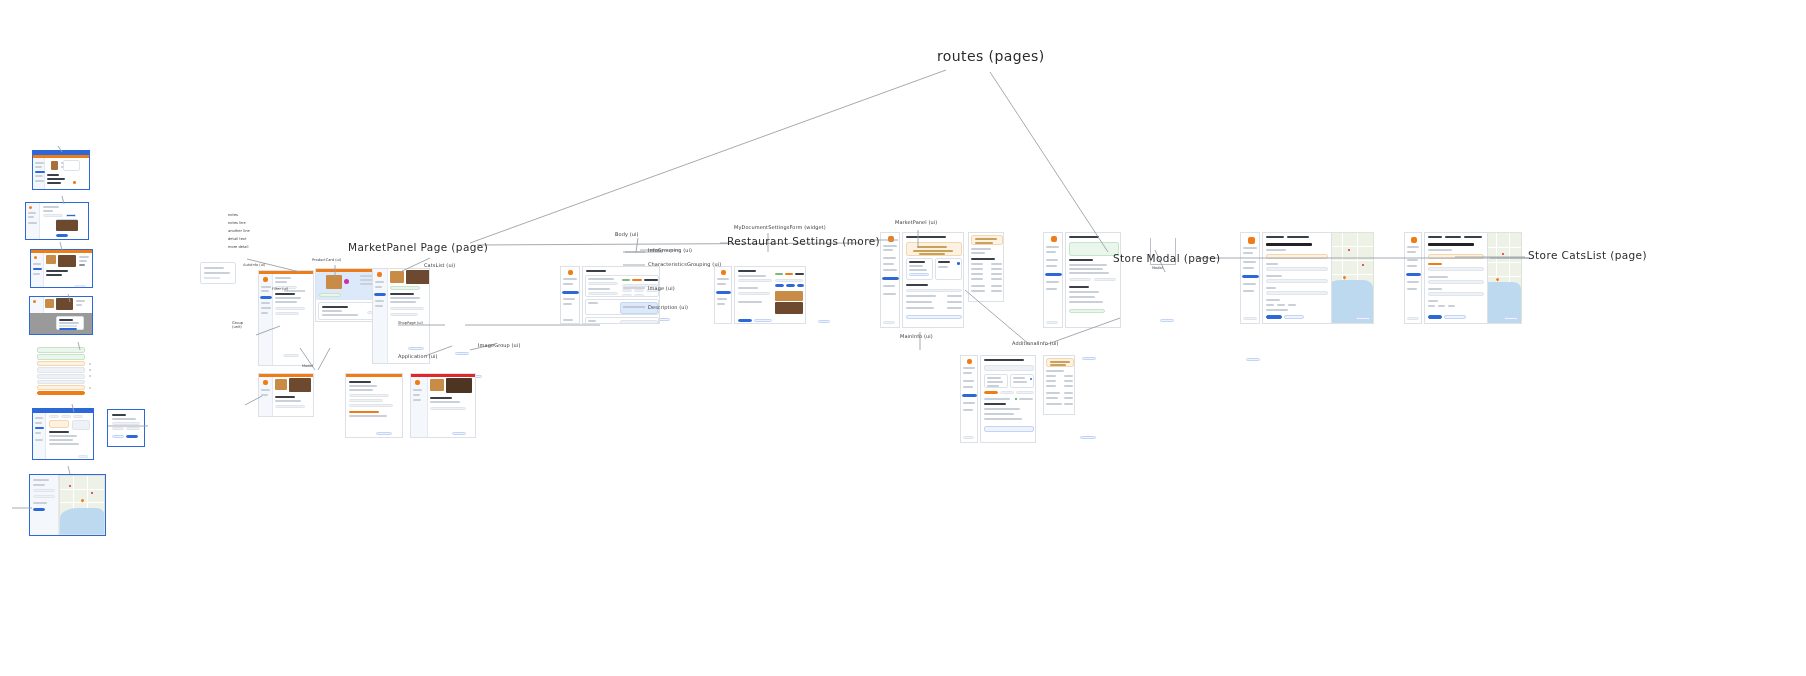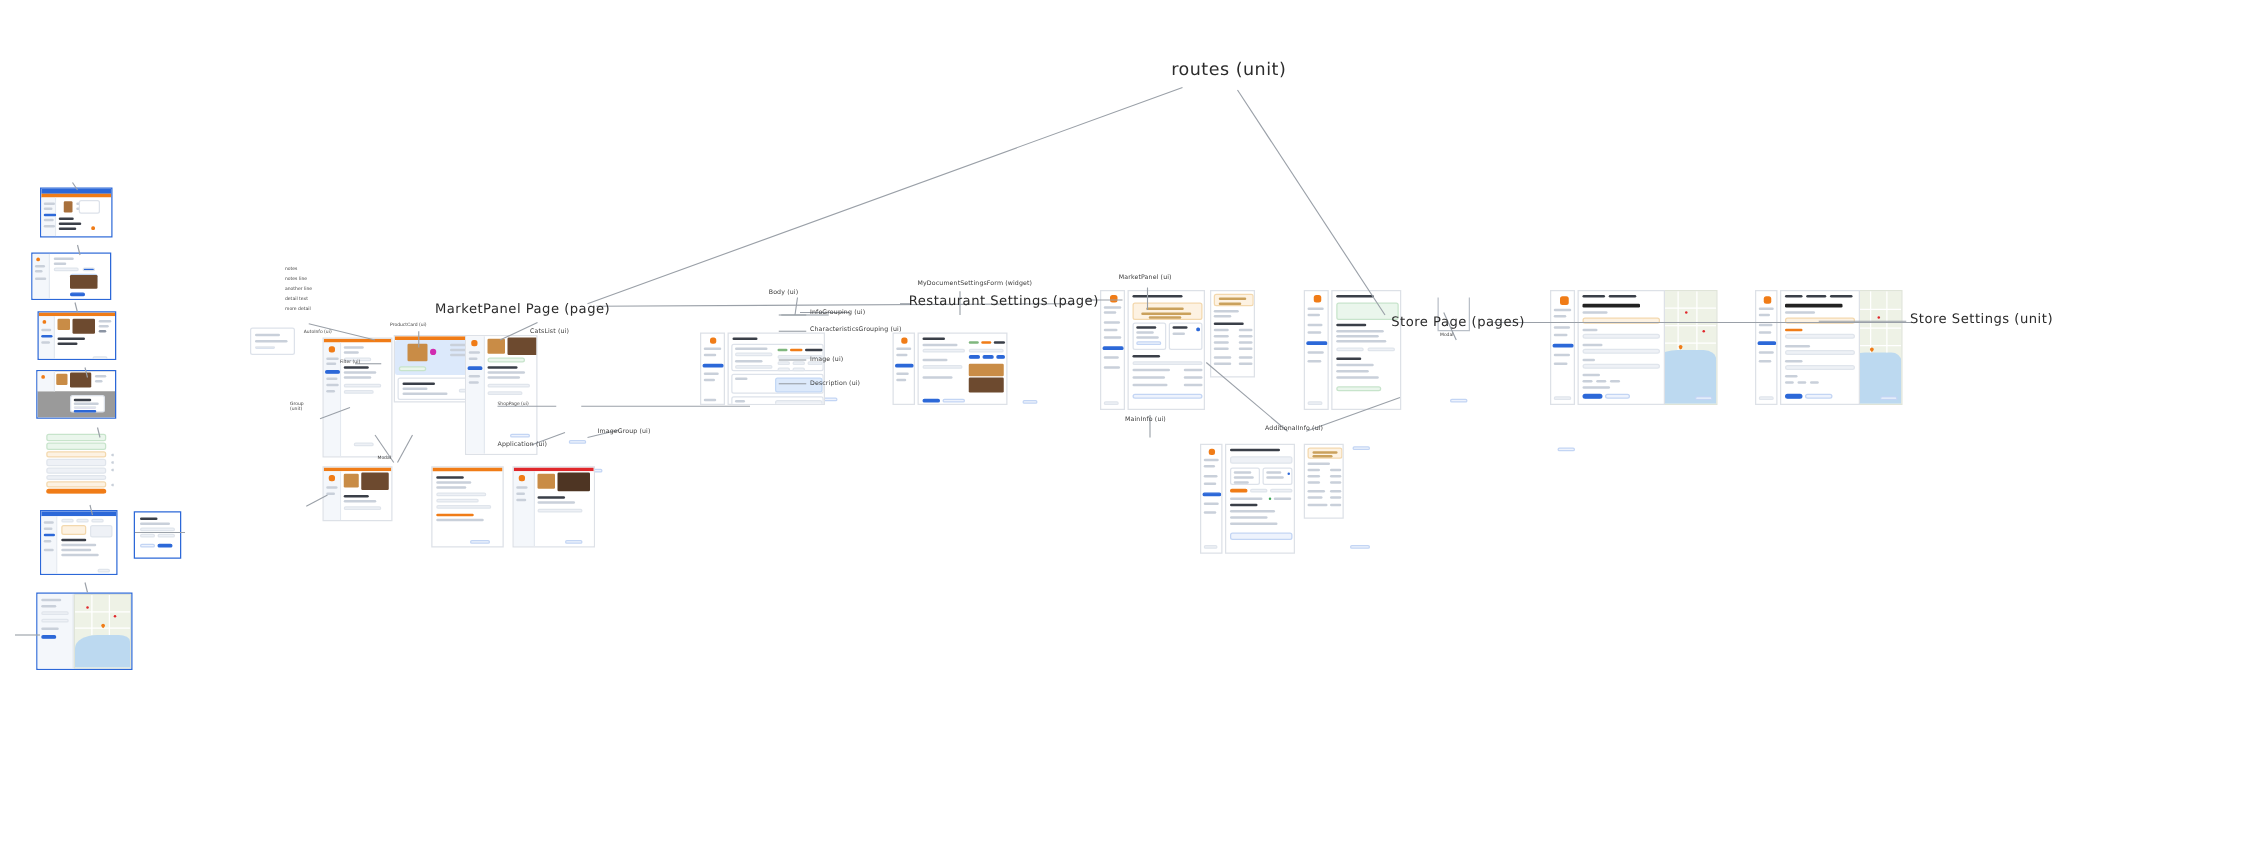--- a/index.html
+++ b/index.html
@@ -150,29 +150,29 @@
       <path d="M 60 242 L 62 250"></path>
       <path d="M 68 294 L 70 302"></path>
       <path d="M 78 342 L 80 350"></path>
       <path d="M 72 404 L 74 412"></path>
       <path d="M 68 466 L 70 474"></path>
       <path d="M 108 426 L 148 426"></path>
       <path d="M 12 508 L 32 508"></path>
     </g>
   </svg>
 
-  <div class="anno big" style="left:937px; top:48px;">routes (unit)</div>
+  <div class="anno big" style="left:937px; top:48px;">routes (pages)</div>
 
   <div class="anno mid" style="left:348px; top:241px;">MarketPanel Page (page)</div>
 
-  <div class="anno mid" style="left:727px; top:235px;">Restaurant Settings (page)</div>
-
-  <div class="anno mid" style="left:1113px; top:252px;">Store Page (pages)</div>
-
-  <div class="anno mid" style="left:1528px; top:249px;">Store Settings (unit)</div>
+  <div class="anno mid" style="left:727px; top:235px;">Restaurant Settings (more)</div>
+
+  <div class="anno mid" style="left:1113px; top:252px;">Store Modal (page)</div>
+
+  <div class="anno mid" style="left:1528px; top:249px;">Store CatsList (page)</div>
 
   <div class="anno small" style="left:424px; top:262px;">CatsList (ui)</div>
   <div class="anno tiny" style="left:243px; top:263px;">AutoInfo (ui)</div>
   <div class="anno tiny" style="left:312px; top:258px;">ProductCard (ui)</div>
   <div class="anno tiny" style="left:272px; top:287px;">Filter (ui)</div>
   <div class="anno tiny" style="left:398px; top:321px;">ShopPage (ui)</div>
   <div class="anno small" style="left:398px; top:353px;">Application (ui)</div>
   <div class="anno small" style="left:478px; top:342px;">ImageGroup (ui)</div>
   <div class="anno tiny" style="left:302px; top:364px;">Modal</div>
   <div class="anno tiny" style="left:232px; top:321px;">Group<br>(unit)</div>

